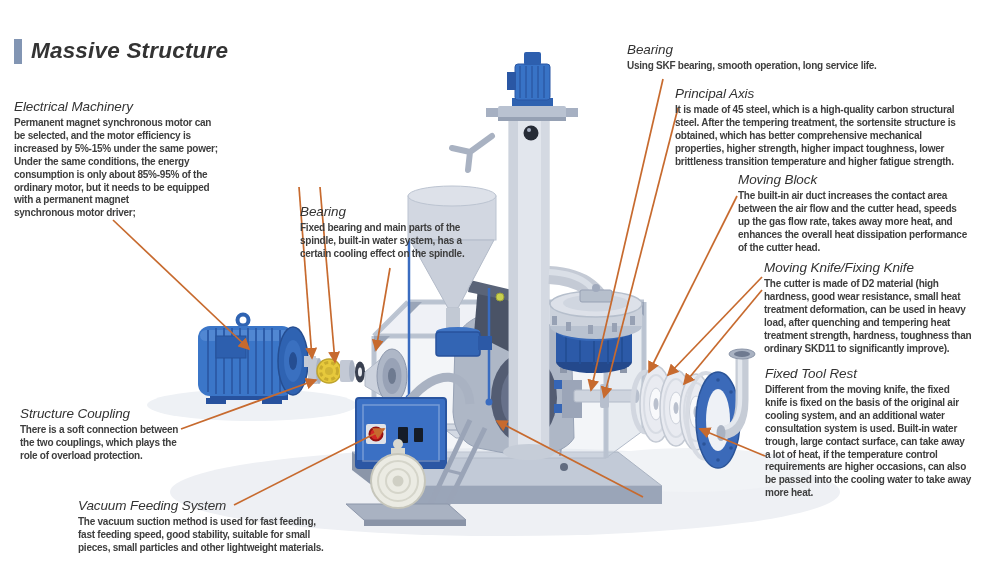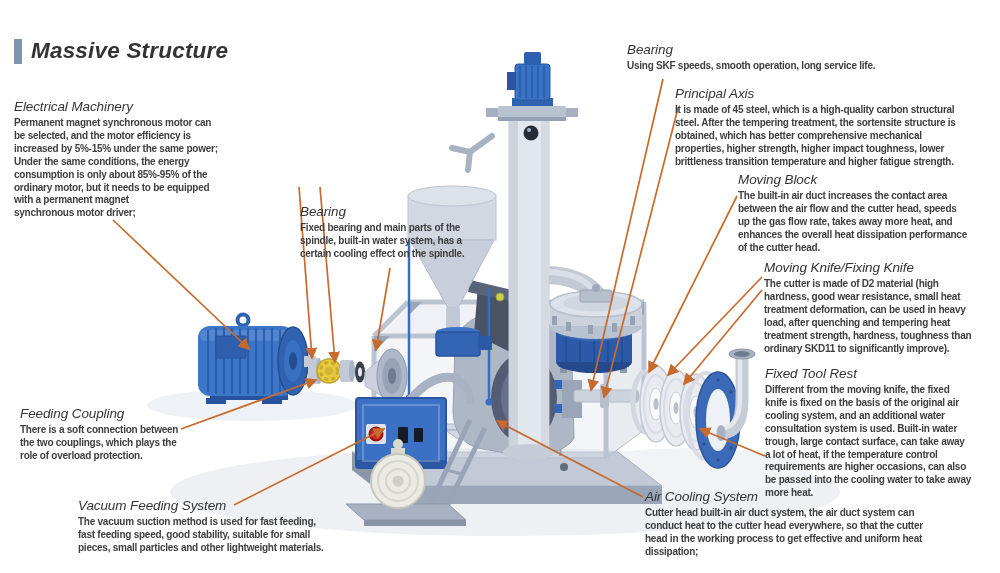--- a/index.html
+++ b/index.html
@@ -332,21 +332,21 @@
 
   <div class="co c-bearing-mid">
     <h2>Bearing</h2>
     <p>Fixed bearing and main parts of the
 spindle, built-in water system, has a
 certain cooling effect on the spindle.</p>
   </div>
 
   <div class="co c-bearing-top">
     <h2>Bearing</h2>
-    <p>Using SKF speeds, smooth operation, long service life.</p>
+    <p>Using SKF bearing, smooth operation, long service life.</p>
   </div>
 
   <div class="co c-principal">
     <h2>Principal Axis</h2>
     <p>It is made of 45 steel, which is a high-quality carbon structural
 steel. After the tempering treatment, the sortensite structure is
 obtained, which has better comprehensive mechanical
 properties, higher strength, higher impact toughness, lower
 brittleness transition temperature and higher fatigue strength.</p>
   </div>
@@ -376,30 +376,23 @@
 knife is fixed on the basis of the original air
 cooling system, and an additional water
 consultation system is used. Built-in water
 trough, large contact surface, can take away
 a lot of heat, if the temperature control
 requirements are higher occasions, can also
 be passed into the cooling water to take away
 more heat.</p>
   </div>
 
-  <div class="co c-air-cooling">
-    <h2>Air Cooling System</h2>
-    <p>Cutter head built-in air duct system, the air duct system can
-conduct heat to the cutter head everywhere, so that the cutter
-head in the working process to get effective and uniform heat
-dissipation;</p>
-  </div>
 
   <div class="co c-flexible">
-    <h2>Feeding Coupling</h2>
+    <h2>Structure Coupling</h2>
     <p>There is a soft connection between
 the two couplings, which plays the
 role of overload protection.</p>
   </div>
 
   <div class="co c-vacuum">
     <h2>Vacuum Feeding System</h2>
     <p>The vacuum suction method is used for fast feeding,
 fast feeding speed, good stability, suitable for small
 pieces, small particles and other lightweight materials.</p>

